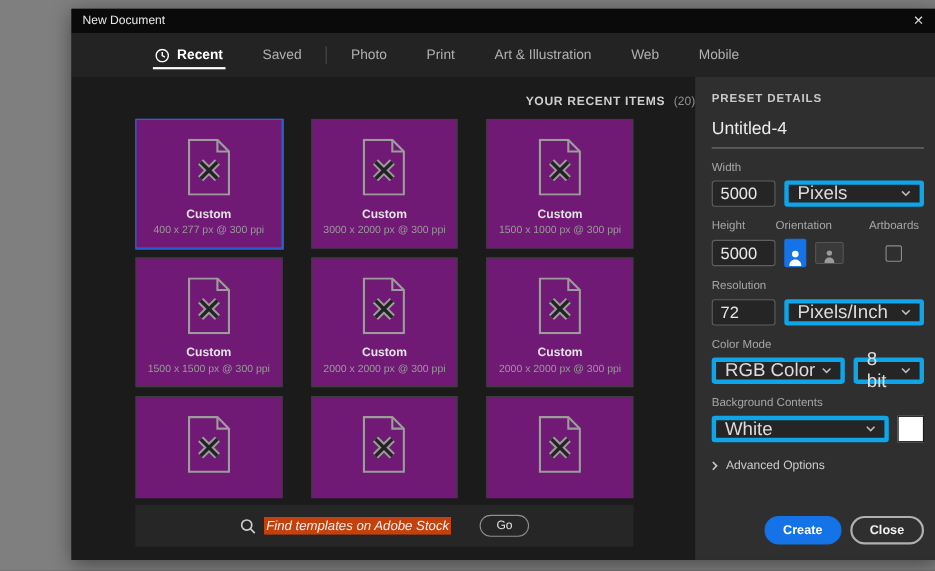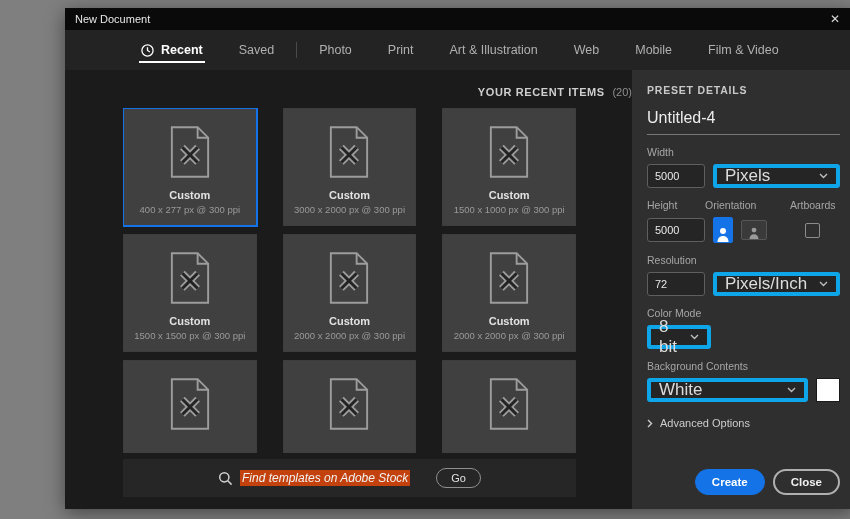--- a/index.html
+++ b/index.html
@@ -39,21 +39,21 @@
     padding:16px 0 0 22px;font-size:11px;font-weight:bold;color:#cfcfcf;
     letter-spacing:.6px;flex:0 0 auto;text-align:right;
   }
   .recent-head .count{color:#8f8f8f;font-weight:normal;margin-left:4px;letter-spacing:0;}
   .grid{
     flex:1;overflow:hidden;margin:10px 56px 0 58px;
     display:grid;grid-template-columns:repeat(3,1fr);gap:8px 26px;
     align-content:start;
   }
   .card{
-    background:#404040;border:1px solid #3d3d3d;height:118px;box-sizing:border-box;
+    background:#701a75;border:1px solid #3d3d3d;height:118px;box-sizing:border-box;
     display:flex;flex-direction:column;align-items:center;padding-top:13px;cursor:default;
   }
   .card.selected{border:1px solid #1473e6;box-shadow:0 0 0 1px #1473e6;}
   .card .icon-wrap{height:60px;display:flex;align-items:center;justify-content:center;}
   .card-name{font-size:11px;font-weight:bold;color:#e2e2e2;margin-top:7px;}
   .card-dims{font-size:9.5px;color:#9a9a9a;margin-top:3px;}
   
   .stock-bar{
     flex:0 0 38px;margin:6px 56px 12px 58px;background:#262626;
     display:flex;align-items:center;justify-content:center;gap:26px;
@@ -76,21 +76,21 @@
   .name-row{
     margin-top:13px;display:flex;align-items:center;gap:8px;
     border-bottom:1px solid #787878;padding-bottom:7px;
   }
   .doc-name{flex:1;font-size:16px;color:#ececec;background:transparent;border:none;outline:none;
     font-family:"Liberation Sans", sans-serif;padding:0;}
   .fld-label{margin-top:11px;font-size:10.5px;color:#a6a6a6;}
   .fld-row{margin-top:6px;display:flex;align-items:center;gap:8px;}
   .num-input{
     width:58px;height:24px;box-sizing:border-box;background:#252525;border:1px solid #5f5f5f;
-    border-radius:3px;color:#e8e8e8;font-size:11px;padding:0 7px;outline:none;
+    border-radius:3px;color:#e8e8e8;font-size:15px;padding:0 7px;outline:none;
     font-family:"Liberation Sans", sans-serif;
   }
   .select{
     flex:1;height:24px;box-sizing:border-box;background:#252525;border:4px solid #0ea5e9;
     border-radius:3px;color:#dcdcdc;font-size:17px;padding:0 8px;
     display:flex;align-items:center;justify-content:space-between;cursor:default;
   }
   .select.small{flex:0 0 64px;}
   .lblrow{display:flex;margin-top:11px;font-size:10.5px;color:#a6a6a6;justify-content:center;}
   .lblrow .l1{width:58px;}
@@ -166,23 +166,20 @@
       </div>
     <div class="tab">
         <span>Art &amp; Illustration</span>
       </div>
     <div class="tab">
         <span>Web</span>
       </div>
     <div class="tab">
         <span>Mobile</span>
       </div>
-    <div class="tab">
-        <span>Film &amp; Video</span>
-      </div>
   </div>
 
   <div class="content">
 
     <div class="left">
       <div class="recent-head">
         <span>YOUR RECENT ITEMS</span>
         <span class="count">(20)</span>
       </div>
 
@@ -340,20 +337,28 @@
           <span>
               <svg width="9" height="6" viewBox="0 0 9 6">
                 <path d="M1 1 l3.5 3.5 L8 1" fill="none" stroke="#bdbdbd" stroke-width="1.4"></path>
               </svg>
             </span>
         </div>
       </div>
 
       <div class="fld-label">Color Mode</div>
       <div class="fld-row">
+        <div class="select">
+          <span>RGB Color</span>
+          <span>
+              <svg width="9" height="6" viewBox="0 0 9 6">
+                <path d="M1 1 l3.5 3.5 L8 1" fill="none" stroke="#bdbdbd" stroke-width="1.4"></path>
+              </svg>
+            </span>
+        </div>
         <div class="select small">
           <span>8 bit</span>
           <span>
               <svg width="9" height="6" viewBox="0 0 9 6">
                 <path d="M1 1 l3.5 3.5 L8 1" fill="none" stroke="#bdbdbd" stroke-width="1.4"></path>
               </svg>
             </span>
         </div>
       </div>
 

